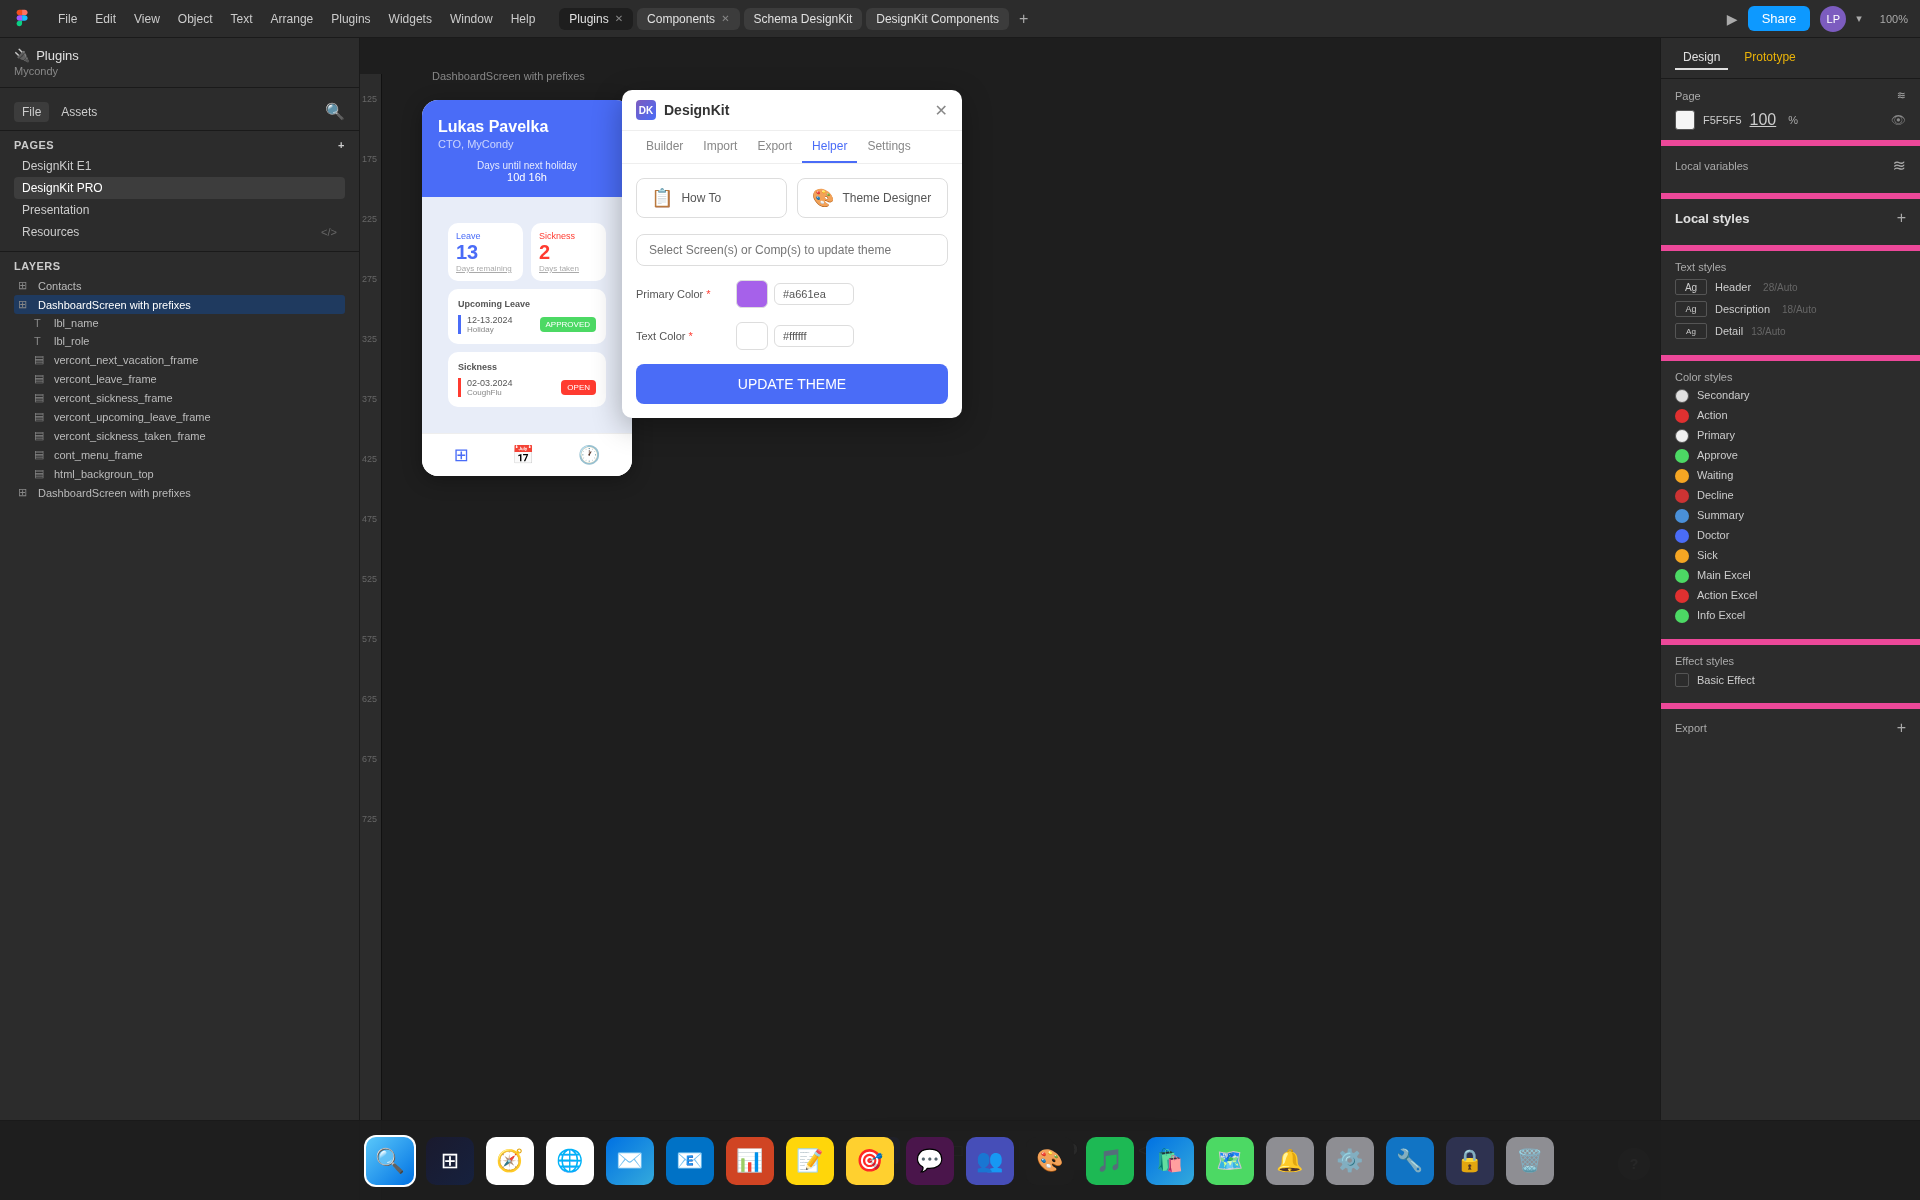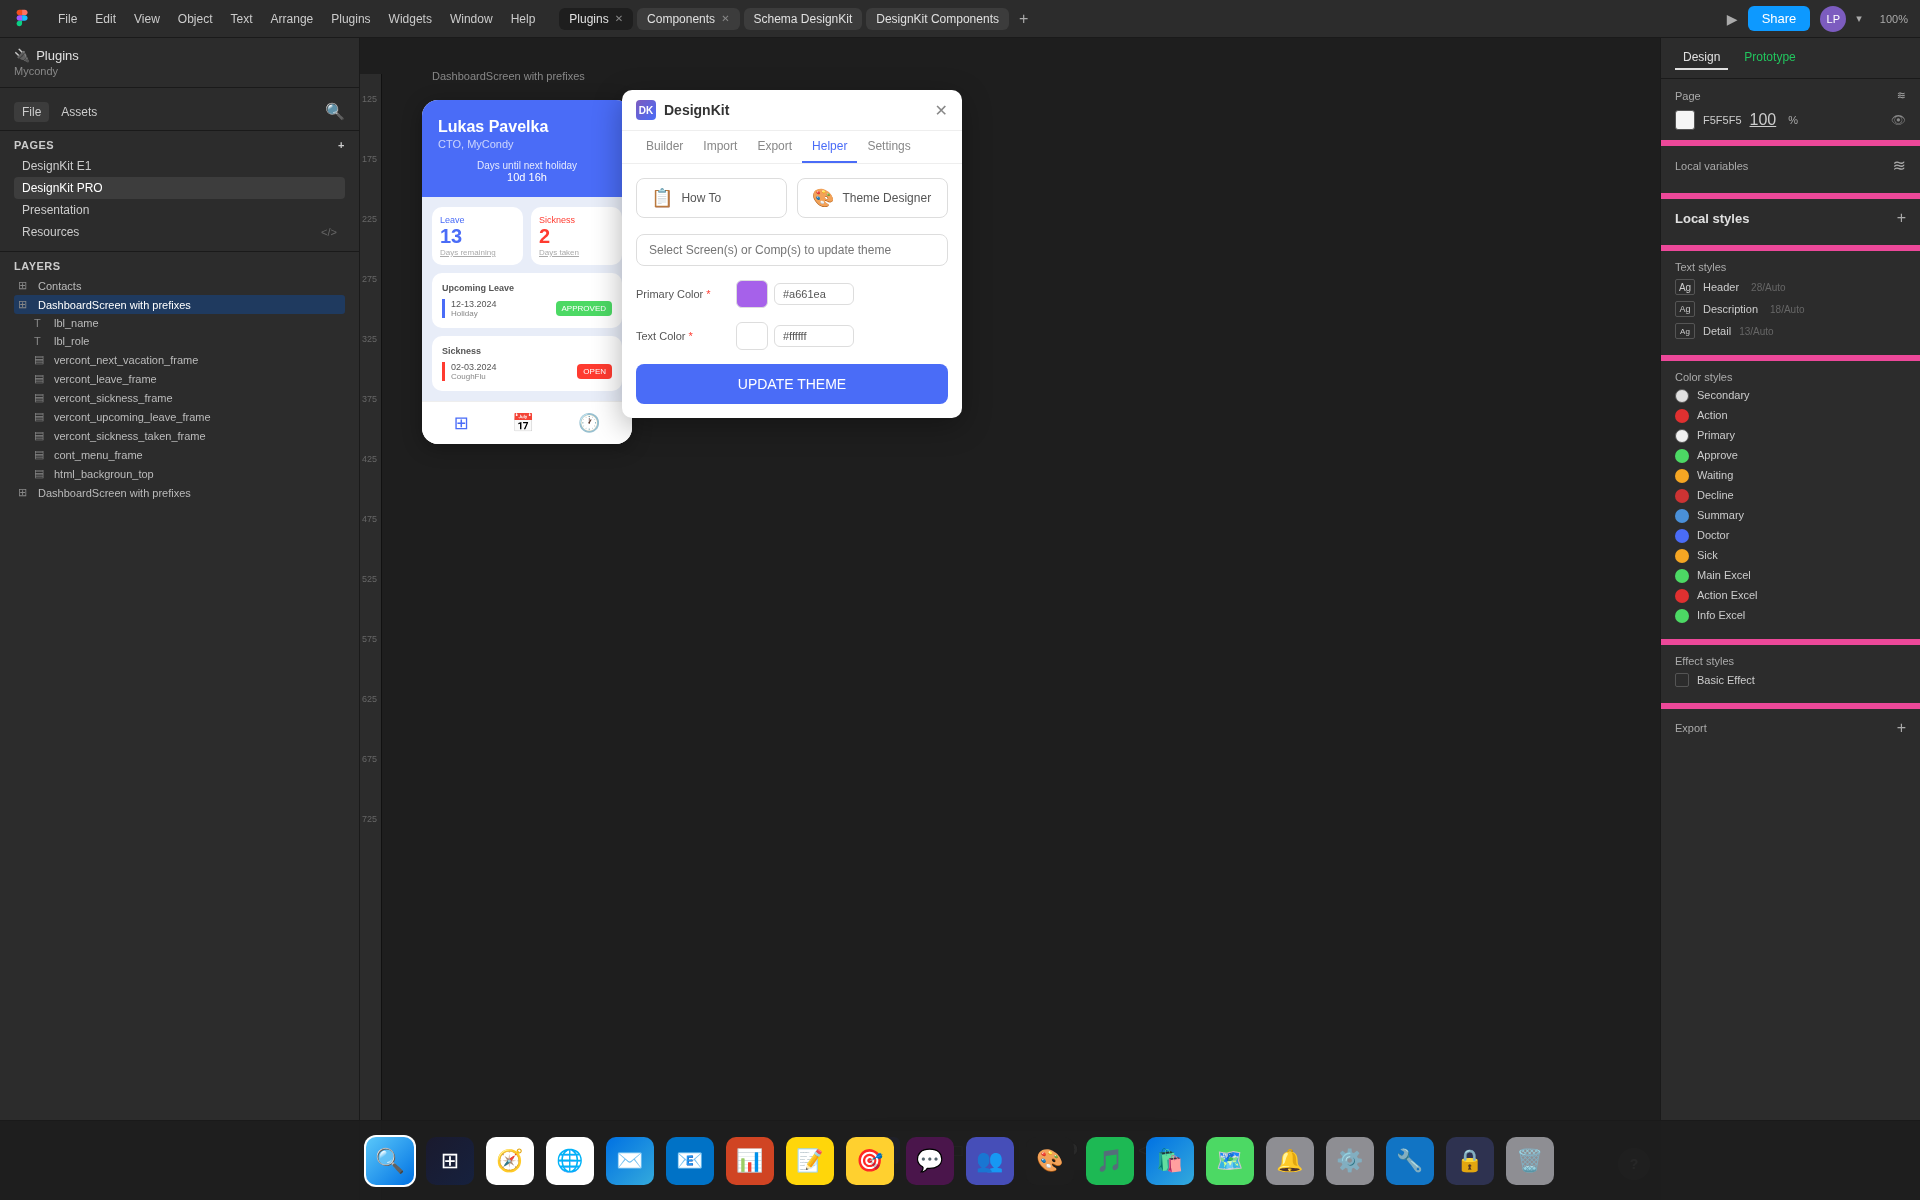--- a/index.html
+++ b/index.html
@@ -59,21 +59,21 @@
     
     .frame-label { position: absolute; top: 10px; left: 50px; color: #888; font-size: 11px; }
     
     
     .dashboard-card { position: absolute; top: 40px; left: 40px; width: 210px; background: white; border-radius: 16px; overflow: hidden; box-shadow: 0 4px 20px rgba(0,0,0,0.3); }
     .dashboard-header { background: #4a6cf7; padding: 18px 16px 14px; }
     .dash-name { color: white; font-size: 16px; font-weight: 600; }
     .dash-role { color: rgba(255,255,255,0.7); font-size: 11px; margin-top: 2px; }
     .dash-holiday { color: rgba(255,255,255,0.85); font-size: 10px; text-align: center; margin-top: 10px; }
     .dash-holiday-count { color: white; font-size: 11px; text-align: center; }
-    .dashboard-body { padding: 10px; background: #e8edf8; }
+    .dashboard-body { padding: 26px; background: #e8edf8; }
     
     .leave-cards { display: flex; gap: 8px; margin-bottom: 8px; }
     .leave-card { background: white; border-radius: 10px; flex: 1; padding: 8px; }
     .leave-type { color: #4a6cf7; font-size: 9px; font-weight: 500; }
     .leave-number { color: #4a6cf7; font-size: 20px; font-weight: 700; }
     .leave-label { color: #aaa; font-size: 8px; text-decoration: underline; }
     
     .upcoming-section { background: white; border-radius: 10px; padding: 10px; margin-bottom: 8px; }
     .section-title { color: #555; font-size: 9px; font-weight: 600; margin-bottom: 6px; }
     .leave-row { display: flex; align-items: center; justify-content: space-between; border-left: 3px solid #4a6cf7; padding-left: 6px; }
@@ -119,37 +119,37 @@
 
     
     .bottom-toolbar { position: absolute; bottom: 30px; left: 50%; transform: translateX(-50%); display: flex; align-items: center; gap: 4px; background: #2c2c2c; border-radius: 10px; padding: 6px 12px; box-shadow: 0 4px 16px rgba(0,0,0,0.4); }
     .toolbar-btn { color: #aaa; font-size: 16px; padding: 4px 6px; border-radius: 4px; cursor: pointer; }
     .toolbar-btn.active { background: #3d5afe; color: white; border-radius: 6px; }
     .toolbar-divider { width: 1px; height: 20px; background: #444; margin: 0 4px; }
 
     
     .right-panel { width: 260px; background: #2c2c2c; border-left: 1px solid #1a1a1a; display: flex; flex-direction: column; flex-shrink: 0; overflow-y: auto; }
     .right-panel-top { padding: 8px 14px; border-bottom: 1px solid #1a1a1a; display: flex; align-items: center; gap: 8px; }
-    .right-tab { font-size: 12px; color: #22c55e; padding: 4px 8px; cursor: pointer; border-bottom: 2px solid transparent; }
+    .right-tab { font-size: 12px; color: #eab308; padding: 4px 8px; cursor: pointer; border-bottom: 2px solid transparent; }
     .right-tab.active { color: #e0e0e0; border-bottom-color: #e0e0e0; }
     .right-section { padding: 10px 14px; border-bottom: 6px solid #ec4899; }
     .right-section-header { display: flex; align-items: center; justify-content: space-between; margin-bottom: 8px; }
     .right-section-title { color: #aaa; font-size: 11px; font-weight: 500; }
     .right-add { color: #aaa; font-size: 16px; cursor: pointer; }
     
     
     .page-color-row { display: flex; align-items: center; gap: 8px; }
     .page-color-swatch { width: 20px; height: 20px; border-radius: 3px; border: 1px solid #555; }
     .page-color-hex { color: #ccc; font-size: 11px; }
     .page-color-percent { color: #ccc; font-size: 16px; text-decoration: underline; }
     .eye-icon { color: #888; font-size: 12px; }
     
     
     .style-row { display: flex; align-items: center; gap: 8px; margin-bottom: 6px; }
-    .style-icon { width: 20px; height: 16px; border-radius: 2px; border: 1px solid #555; display: flex; align-items: center; justify-content: center; }
+    .style-icon { width: 32px; height: 16px; border-radius: 2px; border: 1px solid #555; display: flex; align-items: center; justify-content: center; }
     .style-label { color: #ccc; font-size: 11px; }
     .style-sub { color: #666; font-size: 10px; }
     
     
     .color-style-row { display: flex; gap: 8px; margin-bottom: 6px; }
     .cs-dot { width: 14px; height: 14px; border-radius: 50%; flex-shrink: 0; }
     .cs-label { color: #ccc; font-size: 11px; }
 
     
     .effect-row { display: flex; align-items: center; gap: 8px; margin-bottom: 6px; }

